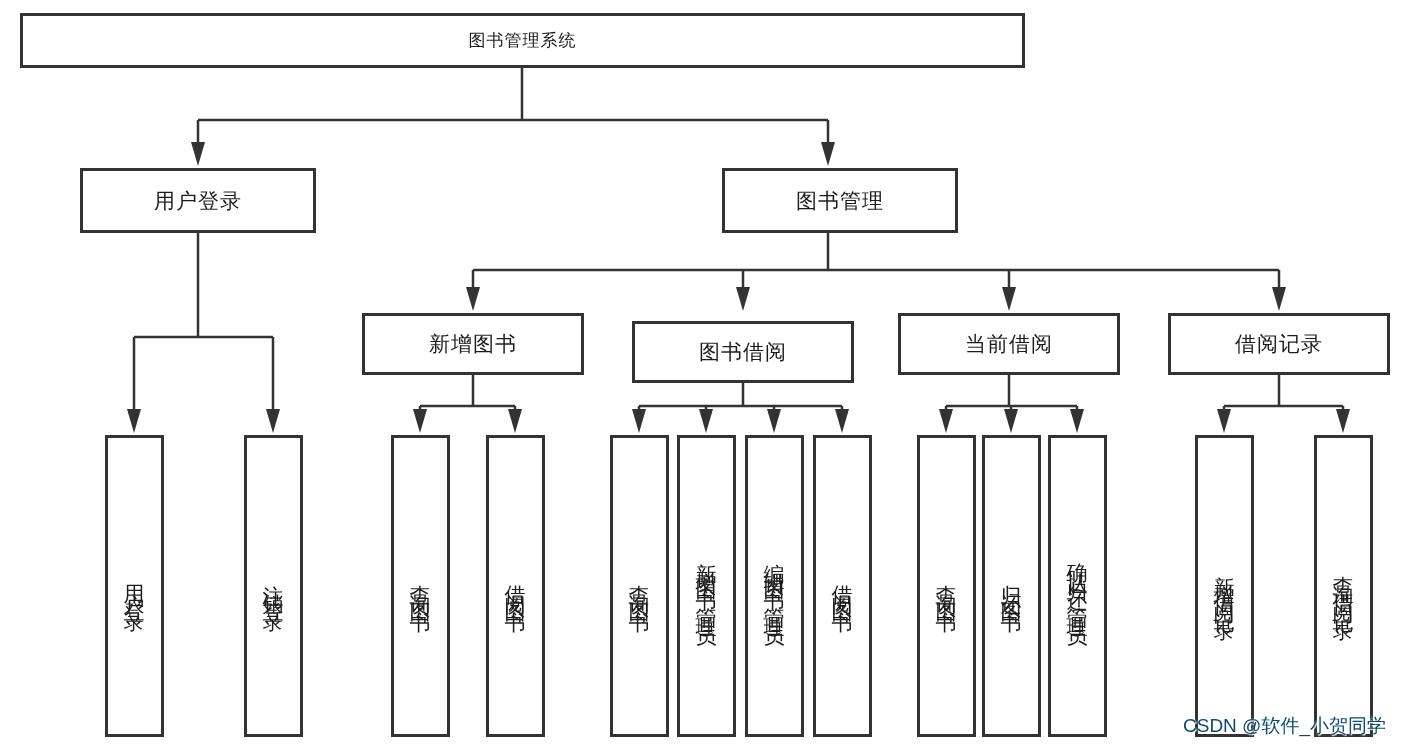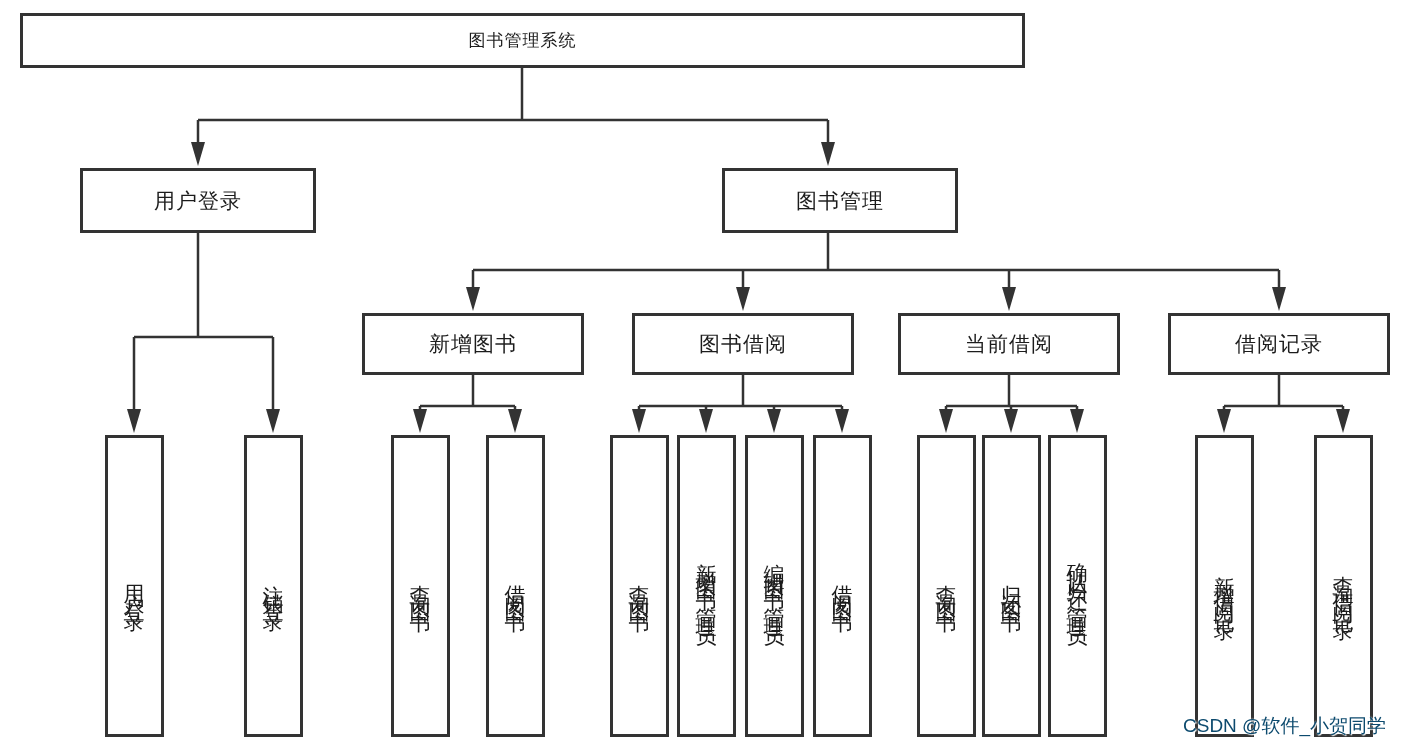--- a/index.html
+++ b/index.html
@@ -21,21 +21,21 @@
     justify-content:center;
     color:#1c1c1c;
     z-index:2;
   }
   .h-node{font-size:21px;letter-spacing:1px;}
   .root{left:20px;top:13px;width:1005px;height:55px;font-size:17px;}
   .l2a{left:80px;top:168px;width:236px;height:65px;}
   .l2b{left:710px;top:168px;width:236px;height:65px;margin-left:12px;}
   .l3{top:313px;width:222px;height:62px;}
   .l3a{left:362px;}
-  .l3b{left:632px;}
+  .l3b{left:632px;margin-top:8px;}
   .l3c{left:898px;}
   .l3d{left:1168px;}
   .leaf{top:435px;width:59px;height:302px;font-size:21px;}
   .leaf .vtext{
     writing-mode:vertical-rl;
     text-orientation:mixed;
     letter-spacing:9px;
     line-height:1.0;
     white-space:nowrap;
   }

